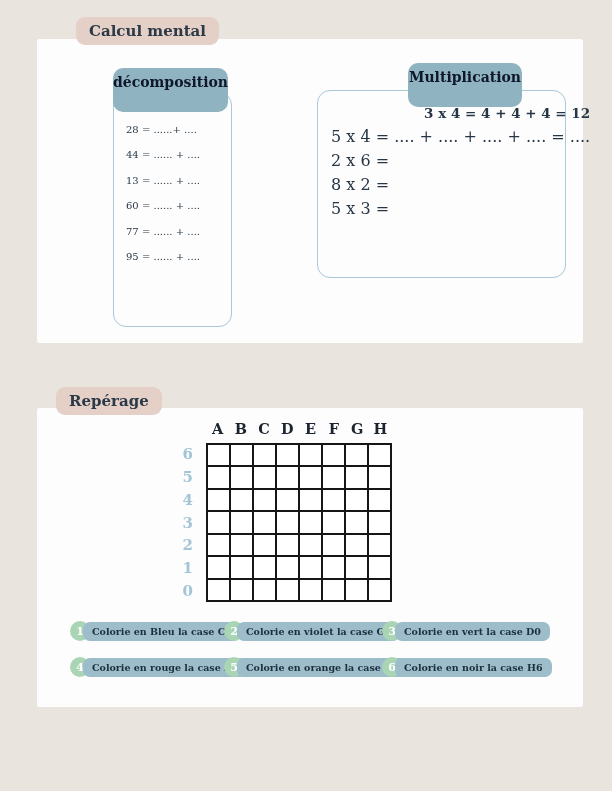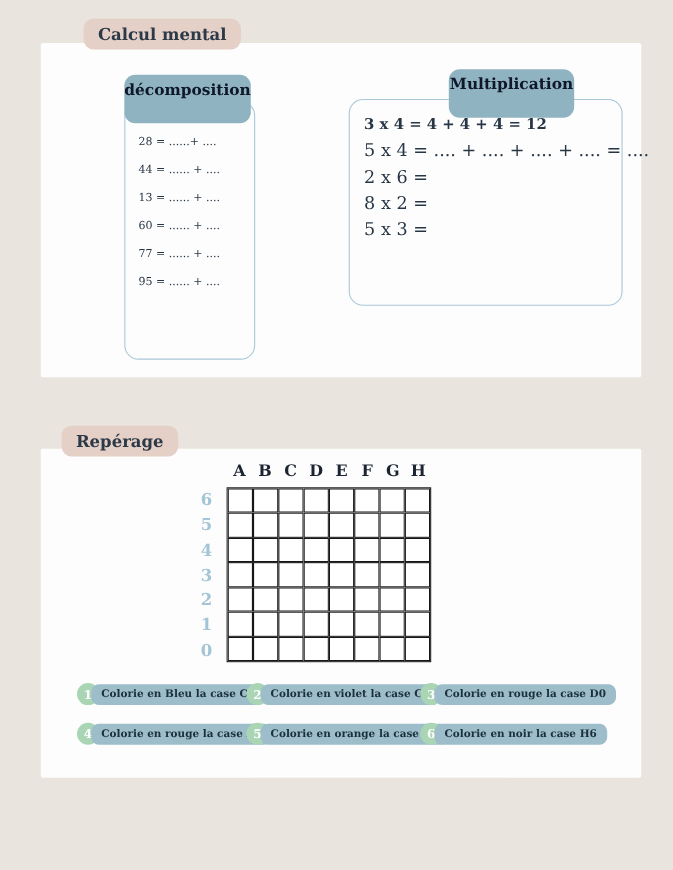--- a/index.html
+++ b/index.html
@@ -54,21 +54,21 @@
     border-radius:13px;
     z-index:3;
   }
   #box-decomposition{left:113px;top:92px;width:117px;height:233px;}
   #box-multiplication{left:317px;top:90px;width:247px;height:186px;}
 
   .decomp-content{position:absolute;left:12px;top:24px;}
   .decomp-content .line{height:25.4px;line-height:25.4px;font-size:10px;white-space:nowrap;}
   .mult-content{position:absolute;left:13px;top:10px;}
   .mult-content .line{height:24px;line-height:24px;font-size:16px;white-space:nowrap;}
-  .line.example{font-weight:bold;font-size:13.5px;}
+  .line.example{font-weight:bold;font-size:13.5px;text-align:right;}
 
   
   #grid-col-headers{
     position:absolute;left:206px;top:420px;width:186px;
     display:flex;z-index:2;
   }
   #grid-col-headers span{
     flex:1;text-align:center;
     font-weight:bold;font-size:14.5px;color:#1b2430;
   }
@@ -248,21 +248,21 @@
 <div class="instr" id="instr-1">
   <span class="num">1</span>
   <span class="pill">Colorie en Bleu la case C4</span>
 </div>
 <div class="instr" id="instr-2">
   <span class="num">2</span>
   <span class="pill">Colorie en violet la case G3</span>
 </div>
 <div class="instr" id="instr-3">
   <span class="num">3</span>
-  <span class="pill">Colorie en rouge la case D0</span>
+  <span class="pill">Colorie en vert la case D0</span>
 </div>
 <div class="instr" id="instr-4">
   <span class="num">4</span>
   <span class="pill">Colorie en rouge la case A6</span>
 </div>
 <div class="instr" id="instr-5">
   <span class="num">5</span>
   <span class="pill">Colorie en orange la case E2</span>
 </div>
 <div class="instr" id="instr-6">

